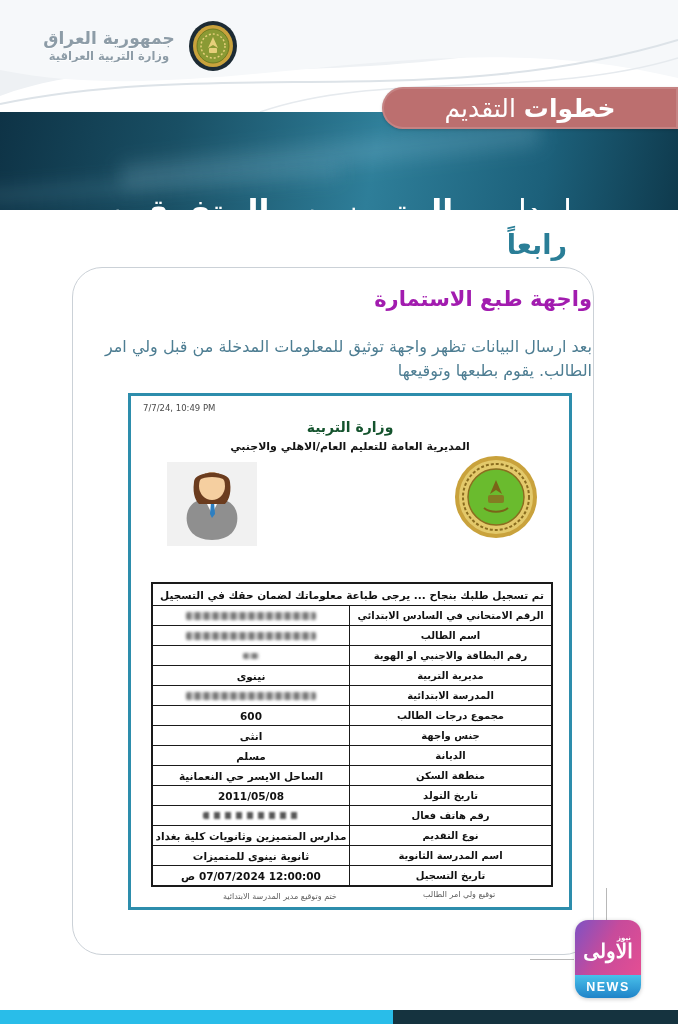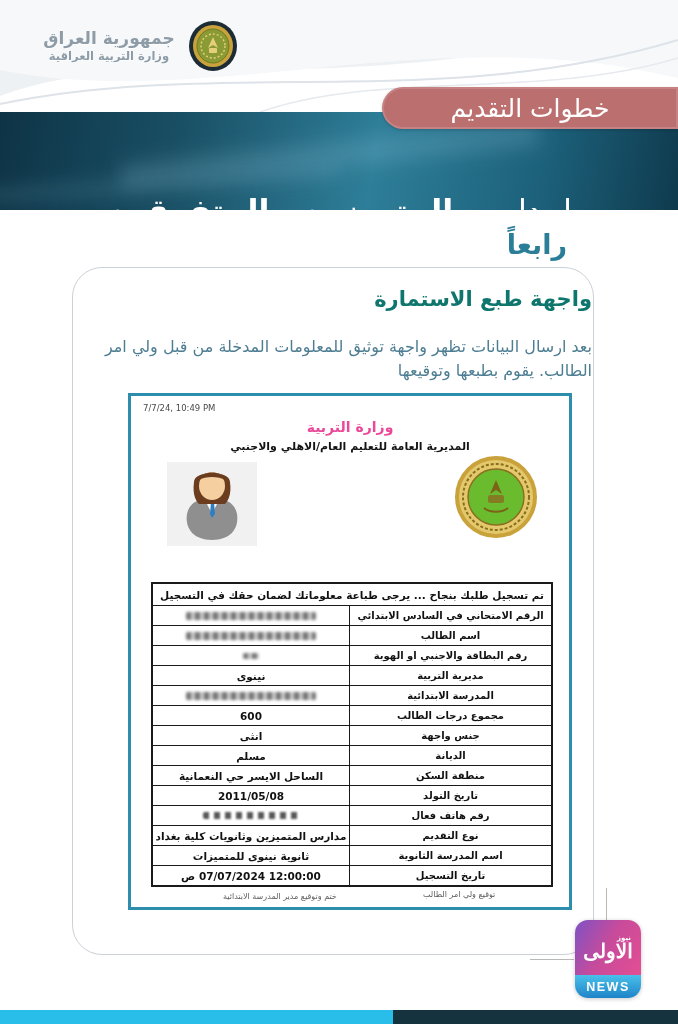--- a/index.html
+++ b/index.html
@@ -25,36 +25,36 @@
     background:rgba(140,200,220,.12);filter:blur(8px);transform:rotate(-4deg);}
   .band-title{position:absolute;top:32px;left:0;width:100%;text-align:center;direction:rtl;
     color:#fff;font-size:32px;letter-spacing:0;z-index:2;margin-top:48px;}
   .band-title .bold{font-weight:bold;}
   
   .badge{position:absolute;top:87px;right:0;width:296px;height:42px;z-index:3;
     background:var(--badge-rose,#bc6f6f);border-radius:21px 0 0 21px;
     box-shadow:inset 0 0 0 2px rgba(255,255,255,.14), 0 1px 3px rgba(0,0,0,.18);
     display:flex;align-items:center;justify-content:center;direction:rtl;}
   .badge .txt{color:#fff;font-size:25px;}
-  .badge .txt b{font-weight:normal;}
+  .badge .txt b{font-weight:bold;}
   
   .step-label{position:absolute;top:229px;right:103px;z-index:3;background:#fff;padding:0 8px;
     color:var(--step-teal,#2a7e97);font-size:27px;font-weight:bold;direction:rtl;}
   .card{position:absolute;top:267px;left:72px;width:520px;height:686px;z-index:1;
     border:1.5px solid #cbd1d7;border-radius:30px;background:transparent;}
   .section-heading{position:absolute;top:287px;right:86px;z-index:2;direction:rtl;
-    color:#0f766e;font-size:21px;font-weight:bold;}
+    color:#a21caf;font-size:21px;font-weight:bold;}
   .section-desc{position:absolute;top:335px;right:86px;left:95px;z-index:2;direction:rtl;text-align:right;
     color:var(--desc-teal,#4d7d92);font-size:16px;line-height:1.5;}
   
   .shot{position:absolute;top:393px;left:128px;width:444px;height:517px;z-index:2;box-sizing:border-box;
     background:#fff;border:3px solid var(--shot-border,#2d8dac);}
   .shot .timestamp{position:absolute;top:7px;left:12px;font-size:8.5px;color:#4a4a4a;direction:ltr;}
   .shot .min-title{position:absolute;top:23px;left:0;width:100%;text-align:center;
-    font-size:14px;font-weight:bold;color:#ec4899;direction:rtl;}
+    font-size:14px;font-weight:bold;color:#14532d;direction:rtl;}
   .shot .min-sub{position:absolute;top:44px;left:0;width:100%;text-align:center;
     font-size:11px;font-weight:bold;color:#141414;direction:rtl;}
   .avatar-box{position:absolute;top:66px;left:36px;width:90px;height:84px;background:#f1f1f1;}
   .emblem2{position:absolute;top:58px;left:322px;width:86px;height:86px;}
   
   .ftable{position:absolute;top:186px;left:20px;width:402px;border:2px solid #1a1a1a;box-sizing:border-box;
     direction:rtl;background:#fff;}
   .ftable .caption{font-size:10.5px;font-weight:bold;color:#111;text-align:center;
     padding:5px 6px 4px;direction:rtl;}
   .frow{display:flex;flex-direction:row;direction:ltr;border-top:1.5px solid #1a1a1a;height:19px;}

